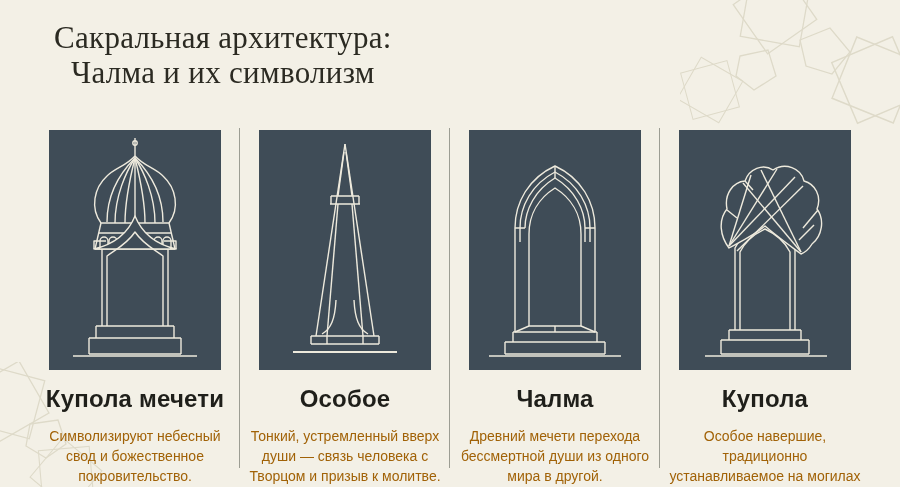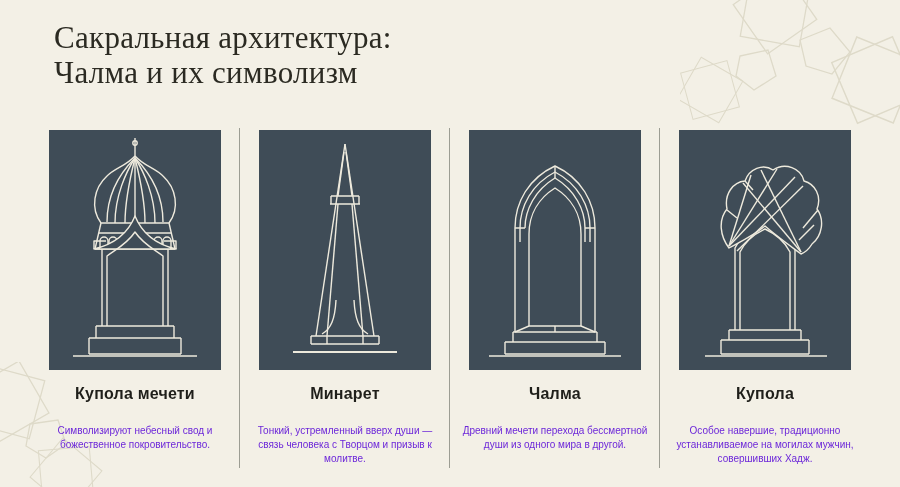--- a/index.html
+++ b/index.html
@@ -10,21 +10,21 @@
     background: #f3f0e6;
     overflow: hidden;
     font-family: "Liberation Sans", sans-serif;
   }
   
   .pattern { position: absolute; pointer-events: none; opacity: 0.9; }
   .pattern-tr { top: -30px; right: -20px; }
   .pattern-bl { bottom: -25px; left: -30px; }
 
   
-  .header { position: absolute; left: 54px; top: 20px; }
+  .header { position: absolute; left: 54px; top: 20px; text-align: center; }
   .page-title {
     margin: 0;
     font-family: "Liberation Serif", serif;
     font-weight: 400;
     font-size: 31px;
     line-height: 35px;
     letter-spacing: 0.3px;
     color: #2b2a22;
   }
 
@@ -51,31 +51,31 @@
   }
   .card {
     width: 172px;
     height: 240px;
     margin: 0 auto;
     background: #3f4c57;
   }
   .card svg { display: block; width: 172px; height: 240px; }
   .panel-title {
     margin: 15px 0 0 0;
-    font-size: 16px;
+    font-size: 24px;
     font-weight: 700;
     letter-spacing: 0.2px;
     color: #1f1f1a;
   }
   .panel-desc {
-    margin: 21px auto 0 auto;
+    margin: 14px auto 0 auto;
     max-width: 198px;
-    font-size: 10px;
+    font-size: 14px;
     line-height: 1.42;
-    color: #6d28d9;
+    color: #a16207;
   }
 </style>
 </head>
 <body>
 
 <div class="canvas">
 
   <svg class="pattern pattern-tr" width="240" height="190" viewBox="0 0 240 190" fill="none" stroke="#dcd8c6" stroke-width="1.3">
     <defs>
       <g id="star8">
@@ -175,21 +175,21 @@
           <path d="M63 204 C 72 199, 76 189, 77 170"></path>
           <path d="M109 204 C 100 199, 96 189, 95 170"></path>
 
           <path d="M52 206 H120"></path>
           <path d="M52 214 H120"></path>
           <path d="M52 206 V214 M120 206 V214 M68 206 V214 M104 206 V214"></path>
 
           <path d="M34 222 H138" stroke-width="1.8"></path>
         </svg>
       </div>
-      <h2 class="panel-title">Минарет</h2>
+      <h2 class="panel-title">Особое</h2>
       <p class="panel-desc">Тонкий, устремленный вверх души — связь человека с Творцом и призыв к молитве.</p>
       <span class="divider"></span>
     </section>
 
     <section class="panel">
       <div class="card">
         <svg viewBox="0 0 172 240" fill="none" stroke="#eeeadd" stroke-width="1.4" stroke-linejoin="round">
 
           <path d="M46 202 V98 C 46 72, 60 48, 86 36 C 112 48, 126 72, 126 98 V202"></path>
           <path d="M51 98 C 51 76, 63 54, 86 42 C 109 54, 121 76, 121 98 L121 112"></path>

